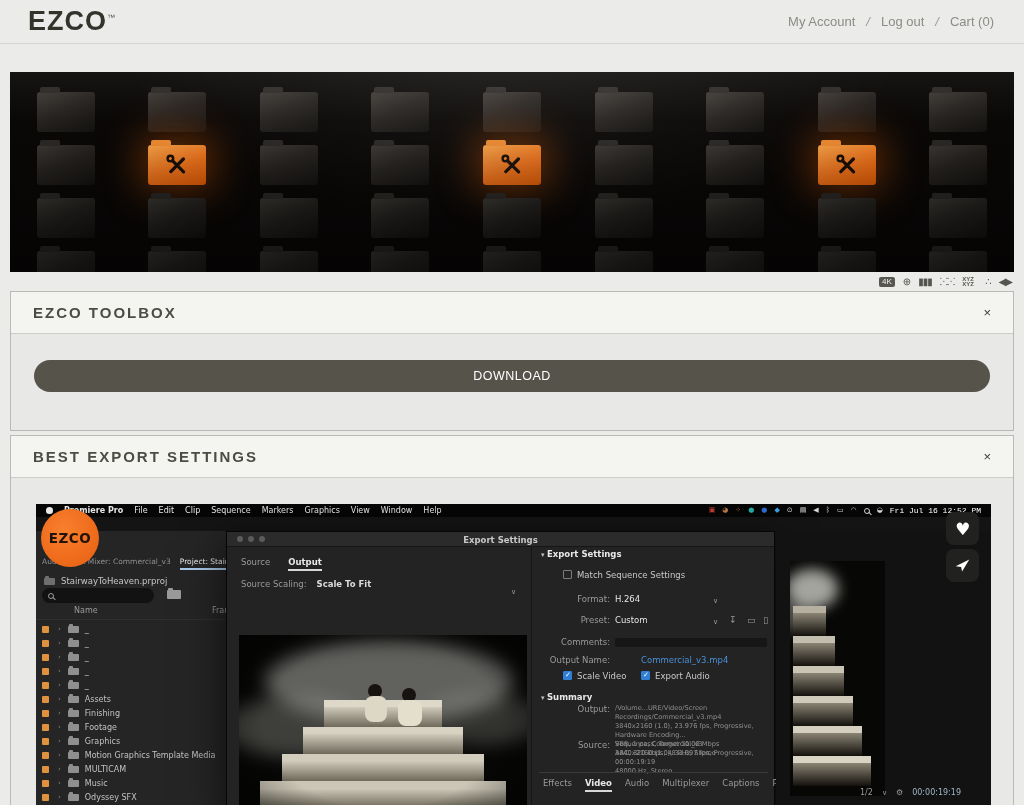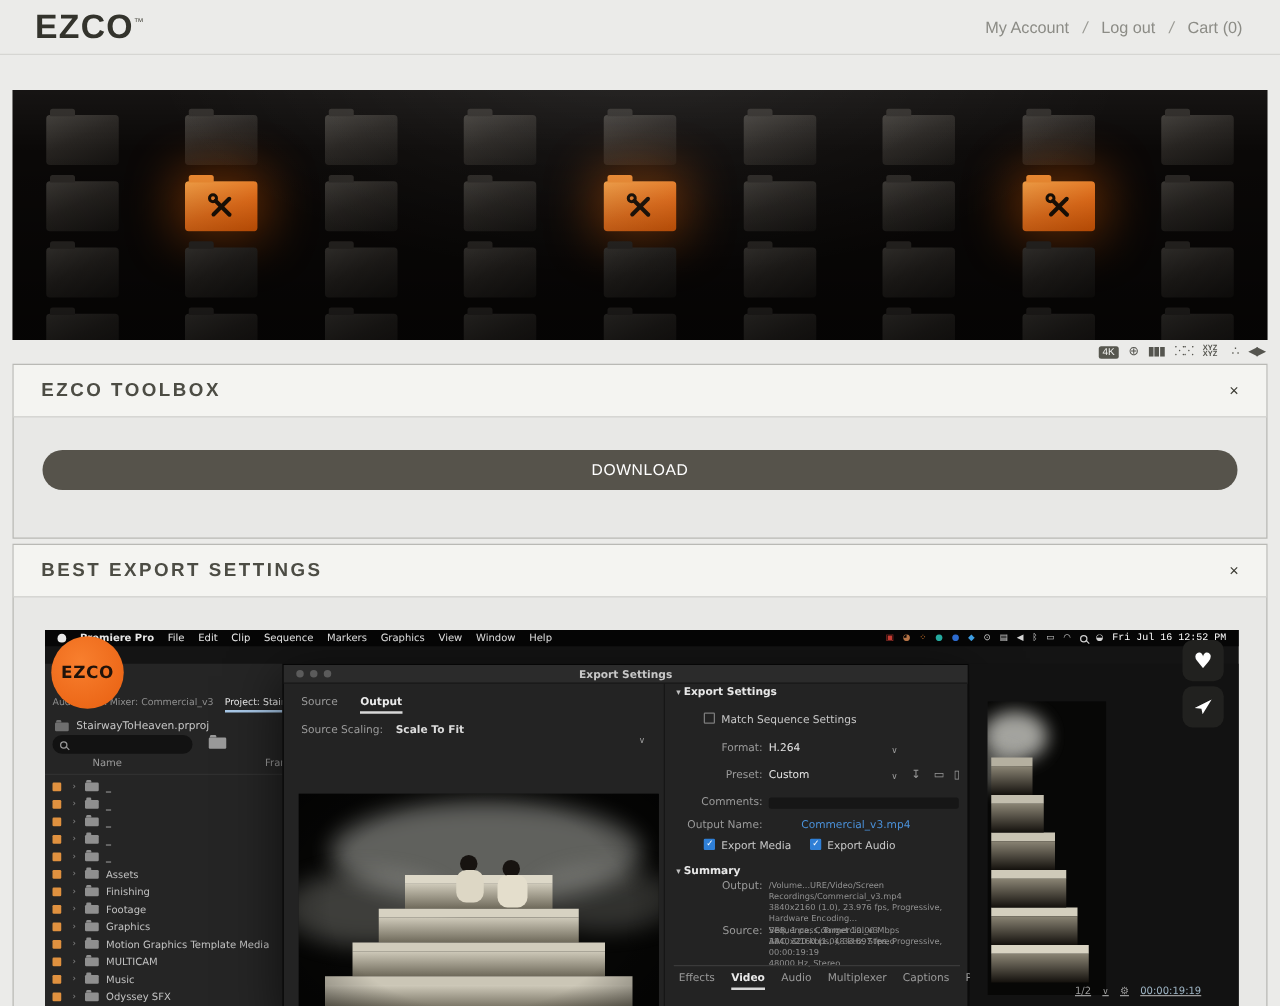--- a/index.html
+++ b/index.html
@@ -140,21 +140,21 @@
   .cblabel { color:#c8c8c8; }
   .field { position:absolute; left:82px; top:1px; width:152px; height:9px; background:#161616;
            border-radius:2px; }
   .sumlines { position:absolute; left:82px; width:158px; font-size:6.6px; line-height:9px; color:#909090; }
   .divider { position:absolute; left:6px; right:8px; height:1px; background:#3a3a3a; }
   .btabs { position:absolute; left:10px; display:flex; gap:13px; color:#9a9a9a; font-size:8.5px; }
   .btabs .active { color:#e9e9e9; font-weight:700; border-bottom:2px solid #d8d8d8; padding-bottom:2px; }
 
   .monitor { position:absolute; left:740px; top:27px; right:0; height:278px; background:#121212; }
   .mon-bar { position:absolute; left:84px; top:257px; display:flex; gap:9px; align-items:flex-start;
-             font-size:8px; color:#9a9a9a;text-decoration:underline; }
+             font-size:8px; color:#9a9a9a; }
   .mon-bar .tc { color:#9fb6c6; }
   .gear { font-size:8px; color:#9a9a9a; }
 
   .overlay-btn { position:absolute; left:910px; width:33px; height:33px; background:#21211f;
                  border-radius:8px; display:flex; align-items:center; justify-content:center;
                  color:#fff; cursor:pointer; z-index:10; }
   .overlay-btn.heart { top:8px; font-size:17px; }
   .overlay-btn.share { top:45px; }
 </style>
 </head>
@@ -470,21 +470,21 @@
           </div>
           <div class="frow" style="top:90px">
             <span class="flabel">Comments:</span>
             <span class="field"></span>
           </div>
           <div class="frow" style="top:108px">
             <span class="flabel">Output Name:</span>
             <span class="fval blue">Commercial_v3.mp4</span>
           </div>
           <div class="frow" style="top:124px;left:30px">
-            <span class="cbx on"></span><span class="cblabel">Export Media</span>
+            <span class="cbx on"></span><span class="cblabel">Scale Video</span>
             <span class="cbx on" style="margin-left:12px"></span><span class="cblabel">Export Audio</span>
           </div>
           <div class="frow" style="top:145px">
               <span class="sechead disc">Summary</span>
             </div>
           <div class="frow" style="top:157px;height:36px">
             <span class="flabel">Output:</span>
             <span class="sumlines">
               <span style="display:block">/Volume...URE/Video/Screen Recordings/Commercial_v3.mp4</span>
               <span style="display:block">3840x2160 (1.0), 23.976 fps, Progressive, Hardware Encoding...</span>

